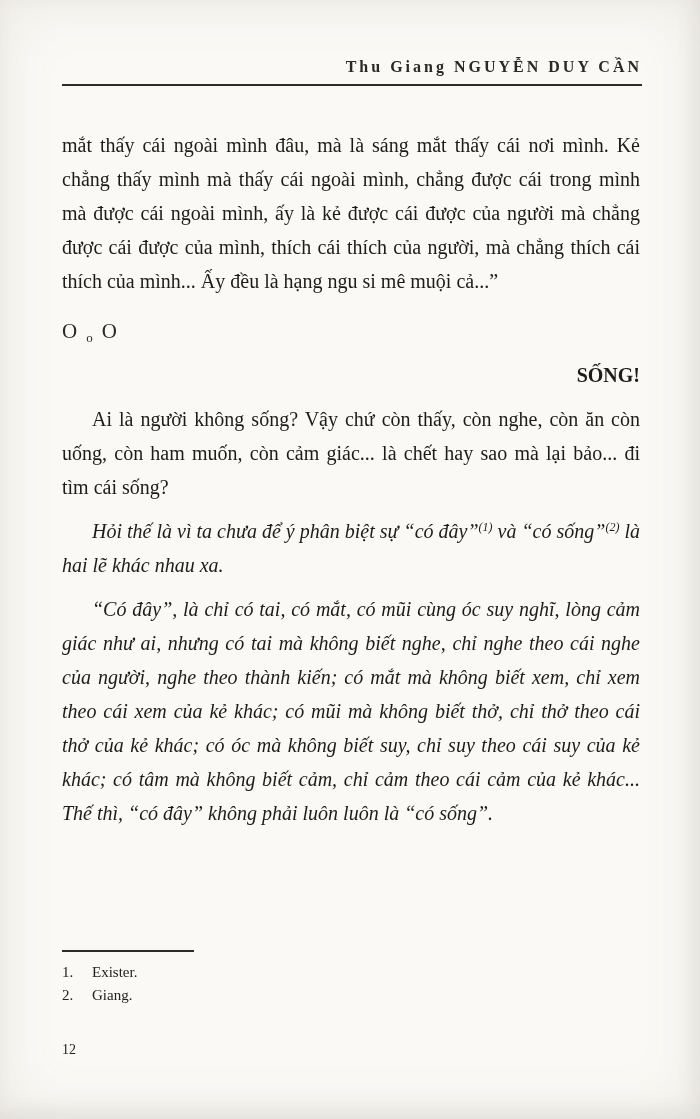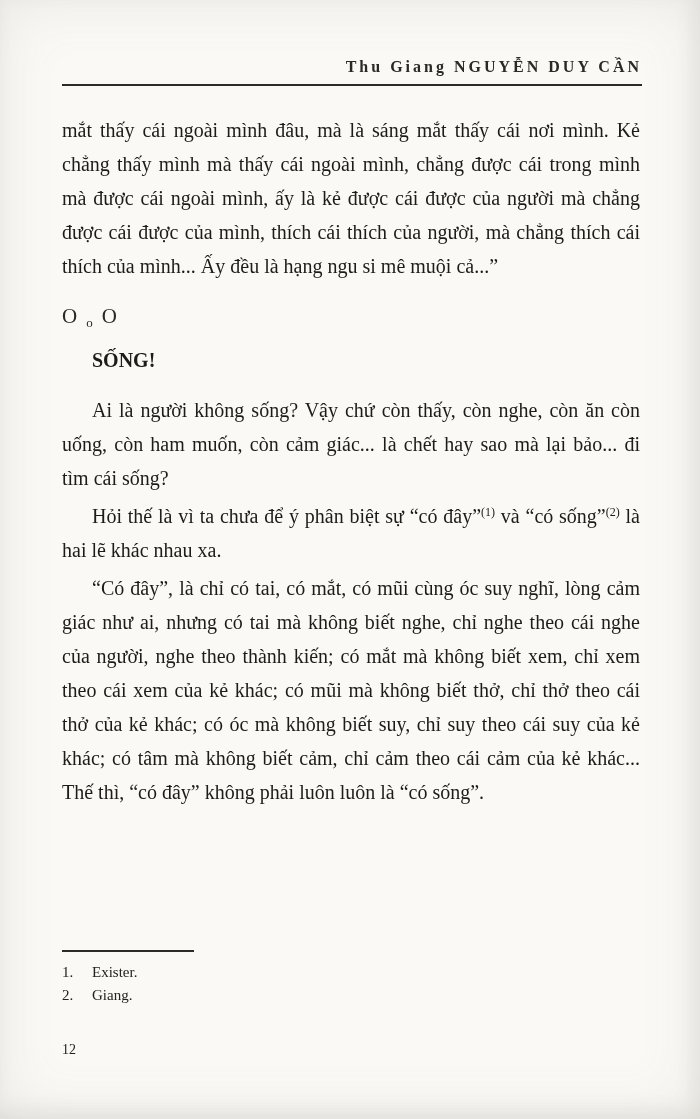--- a/index.html
+++ b/index.html
@@ -34,53 +34,53 @@
     white-space: nowrap;
   }
   .header-rule {
     margin-top: 8px;
     height: 2px;
     background: #2c2b28;
   }
   
   .page-body {
     position: absolute;
-    top: 113px;
+    top: 128px;
     left: 62px;
     width: 578px;
     font-size: 20px;
     line-height: 34px;
     text-align: justify;
   }
   .para {
     margin: 0;
     text-indent: 30px;
   }
-  .para + .para { margin-top: 4px; }
+  .para + .para { margin-top: 10px; font-style: italic; }
   .no-indent { text-indent: 0; }
   .separator {
     margin-top: 16px;
     height: 30px;
     letter-spacing: 2px;
     color: #2a2926;
   }
   .sep-o   { font-size: 21px; }
   .sep-small {
     font-size: 13px;
     vertical-align: -4px;
   }
   .section-heading {
     margin: 14px 0 0 0;
     padding-left: 30px;
     font-size: 20px;
     line-height: 34px;
     font-weight: bold;
-    text-align: left;
+    text-align: right;
   }
-  .section-heading + .para { margin-top: 16px; }
+  .section-heading + .para { margin-top: 10px; }
   .fn-ref {
     font-size: 12px;
     line-height: 0;
     vertical-align: 7px;
   }
   
   .page-footer {
     position: absolute;
     left: 62px;
     right: 60px;

